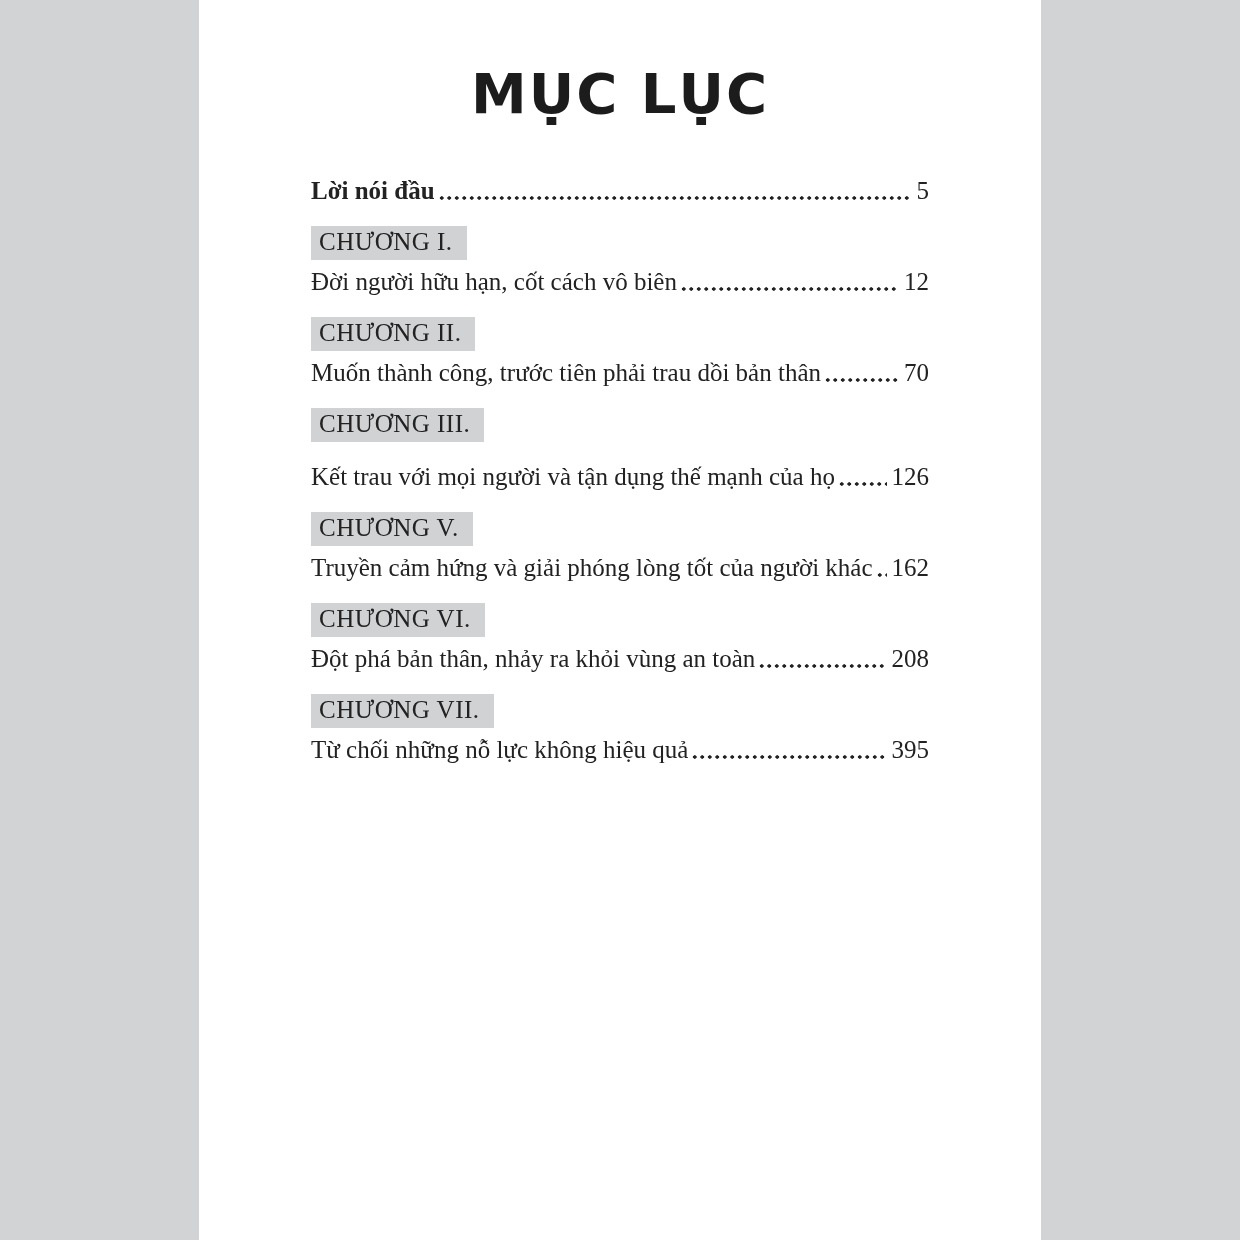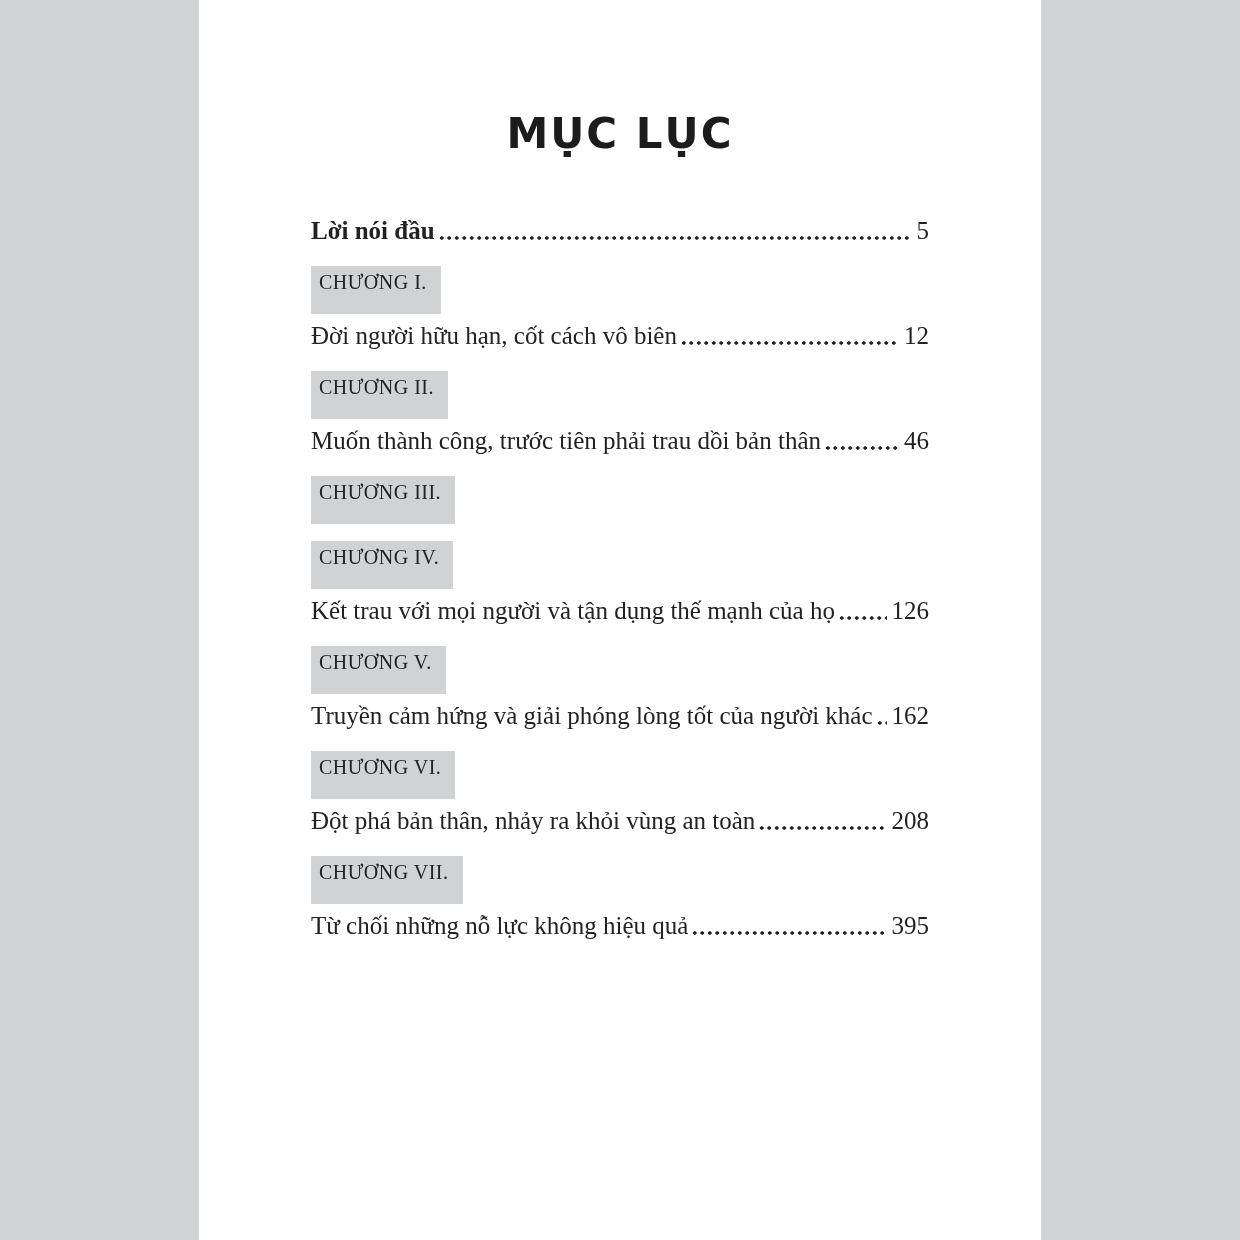--- a/index.html
+++ b/index.html
@@ -22,25 +22,25 @@
     position: absolute;
     left: 199px; top: 0;
     width: 842px; height: 1240px;
     background: var(--page-bg);
   }
   .content {
     padding: 0 112px;
   }
   .page-title {
     margin: 0;
-    padding-top: 110px;
+    padding-top: 70px;
     text-align: center;
     font-family: "DejaVu Sans", "Liberation Sans", sans-serif;
     font-weight: 800;
-    font-size: 42px;
+    font-size: 56px;
     line-height: 48px;
     letter-spacing: 2px;
     color: var(--title);
   }
   .entries {
     margin-top: 55px;
   }
   .entry-line {
     display: flex;
     align-items: baseline;
@@ -67,23 +67,23 @@
     background-position: left bottom;
   }
   .pagenum {
     flex: 0 0 auto;
   }
   .chapter { margin-top: 17px; }
   .chapter-heading-row { line-height: 0; }
   .chapter-heading {
     display: inline-block;
     background: var(--heading-highlight);
-    font-size: 20px;
+    font-size: 25px;
     line-height: 26px;
-    padding: 3px 14px 19px 8px;
+    padding: 3px 14px 5px 8px;
     letter-spacing: 0.5px;
   }
   .chapter .entry-line { margin-top: 4px; }
 </style>
 </head>
 <body>
 
 <div class="sheet">
   <div class="content">
     <h1 class="page-title">MỤC LỤC</h1>
@@ -106,34 +106,31 @@
     </div>
   </div>
 
   <div class="chapter">
     <div class="chapter-heading-row">
       <span class="chapter-heading">CHƯƠNG II.</span>
     </div>
     <div class="entry-line">
       <span class="entry-title">Muốn thành công, trước tiên phải trau dồi bản thân</span>
       <span class="dots"></span>
-      <span class="pagenum">46</span>
+      <span class="pagenum">70</span>
     </div>
   </div>
 
   <div class="chapter">
     <div class="chapter-heading-row">
       <span class="chapter-heading">CHƯƠNG III.</span>
     </div>
   </div>
 
   <div class="chapter">
-    <div class="chapter-heading-row">
-      <span class="chapter-heading">CHƯƠNG IV.</span>
-    </div>
     <div class="entry-line">
       <span class="entry-title">Kết trau với mọi người và tận dụng thế mạnh của họ</span>
       <span class="dots"></span>
       <span class="pagenum">126</span>
     </div>
   </div>
 
   <div class="chapter">
     <div class="chapter-heading-row">
       <span class="chapter-heading">CHƯƠNG V.</span>

